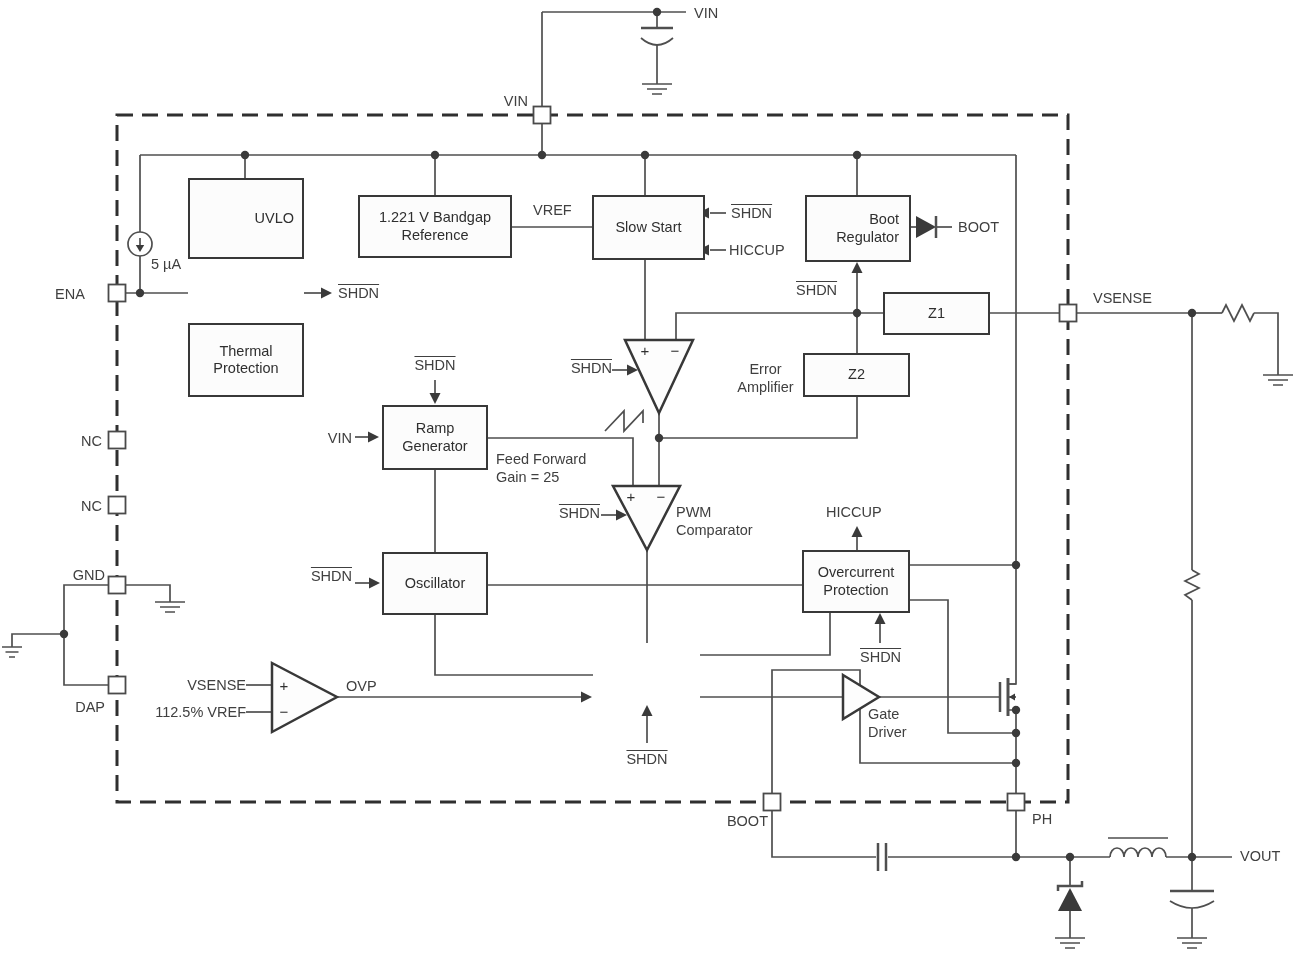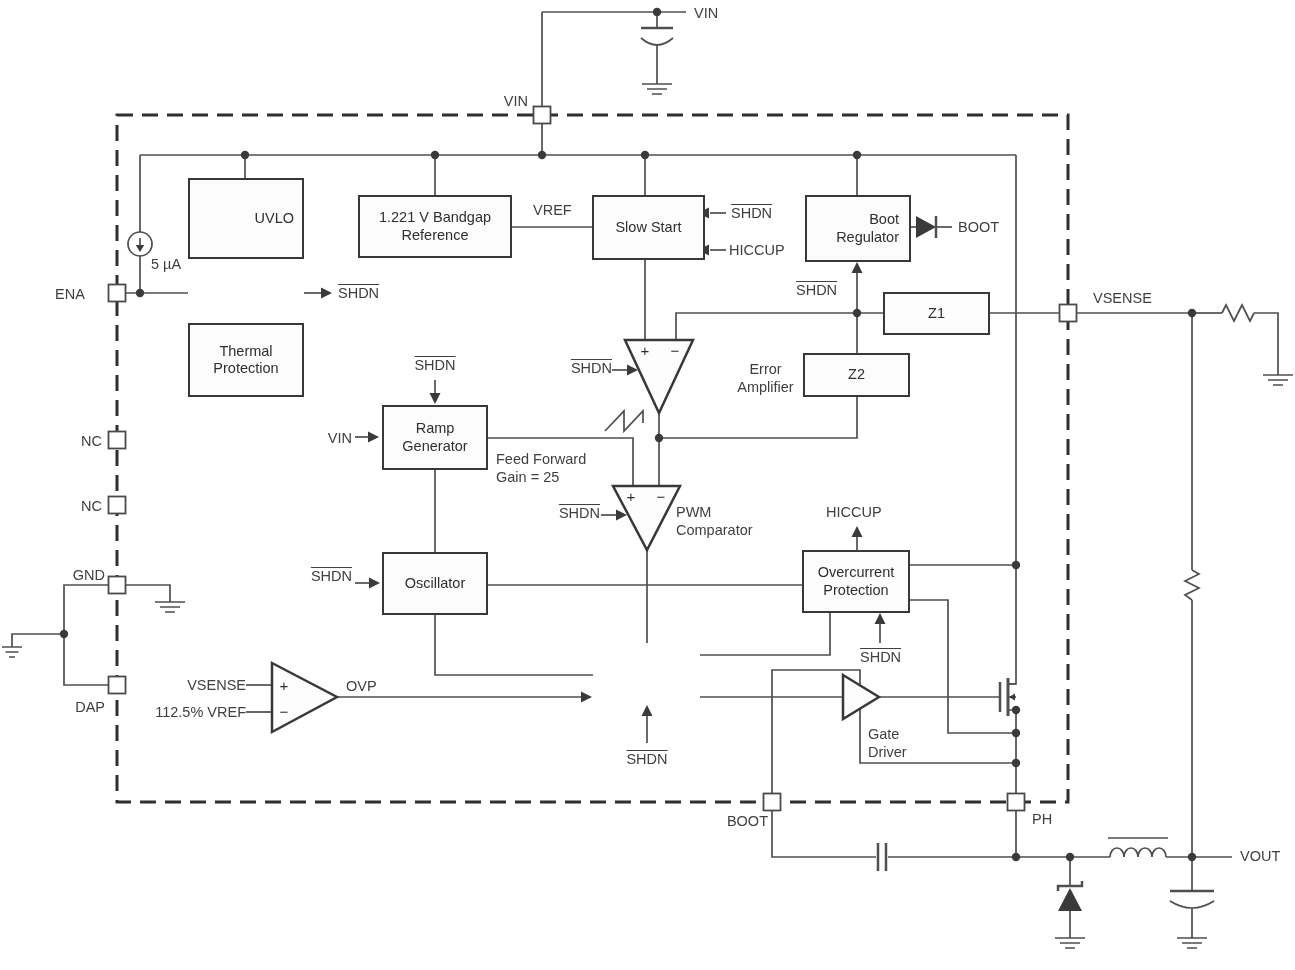--- a/index.html
+++ b/index.html
@@ -256,21 +256,21 @@
 <div class="lbl ovl r" style="left:296px;top:567px;width:56px;">SHDN</div>
 <div class="lbl" style="left:826px;top:503px;">HICCUP</div>
 <div class="lbl ovl" style="left:860px;top:648px;">SHDN</div>
 <div class="lbl ovl c" style="left:619px;top:750px;width:56px;">SHDN</div>
 <div class="lbl r" style="left:168px;top:676px;width:78px;">VSENSE</div>
 <div class="lbl r" style="left:132px;top:703px;width:114px;">112.5% VREF</div>
 <div class="lbl" style="left:346px;top:677px;">OVP</div>
 <div class="lbl r" style="left:714px;top:812px;width:54px;">BOOT</div>
 <div class="lbl" style="left:1032px;top:810px;">PH</div>
 <div class="lbl" style="left:1240px;top:847px;">VOUT</div>
-<div class="lbl wrap" style="left:868px;top:705px;width:52px;margin-top:20px;">Gate Driver</div>
+<div class="lbl wrap" style="left:868px;top:705px;width:52px;">Gate Driver</div>
 
 <div class="sgn" style="left:638px;top:342px;">+</div>
 <div class="sgn" style="left:668px;top:342px;">−</div>
 <div class="sgn" style="left:624px;top:488px;">+</div>
 <div class="sgn" style="left:654px;top:488px;">−</div>
 <div class="sgn" style="left:277px;top:677px;">+</div>
 <div class="sgn" style="left:277px;top:703px;">−</div>
 
 </div>
 

